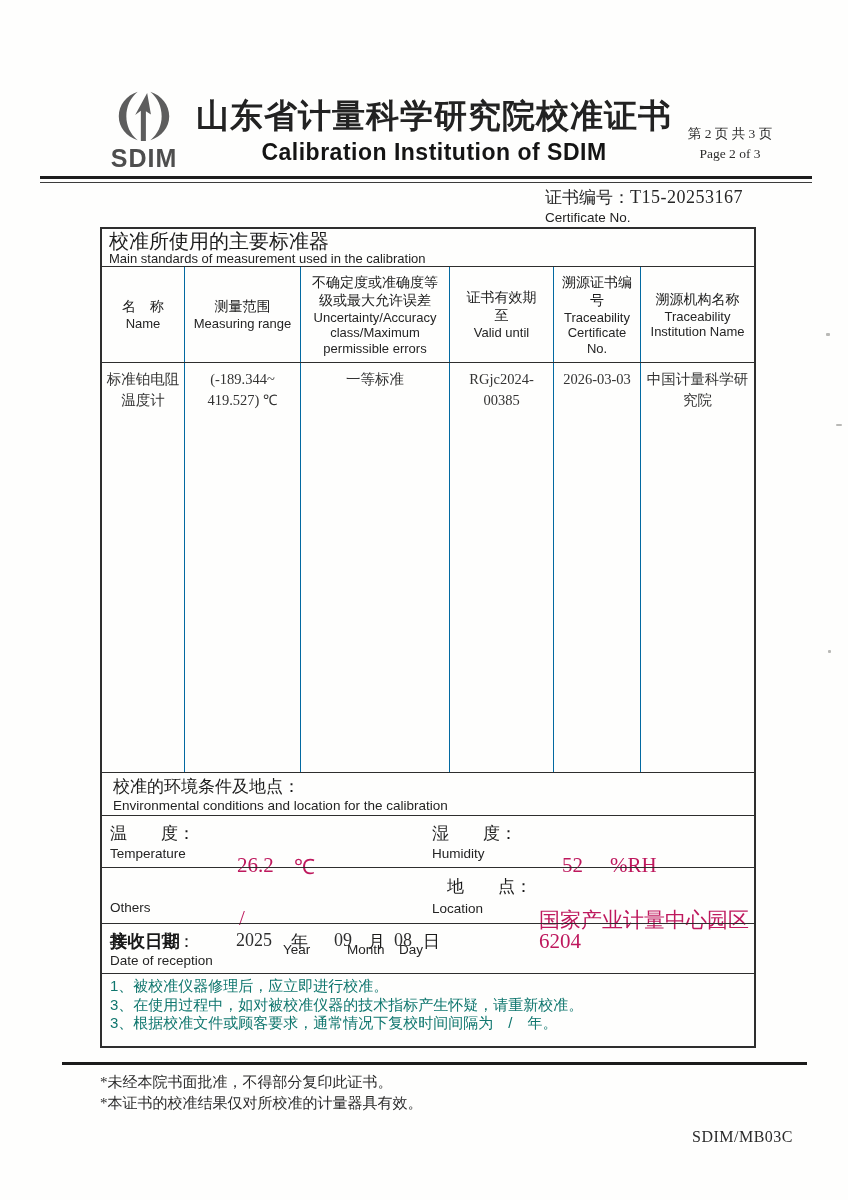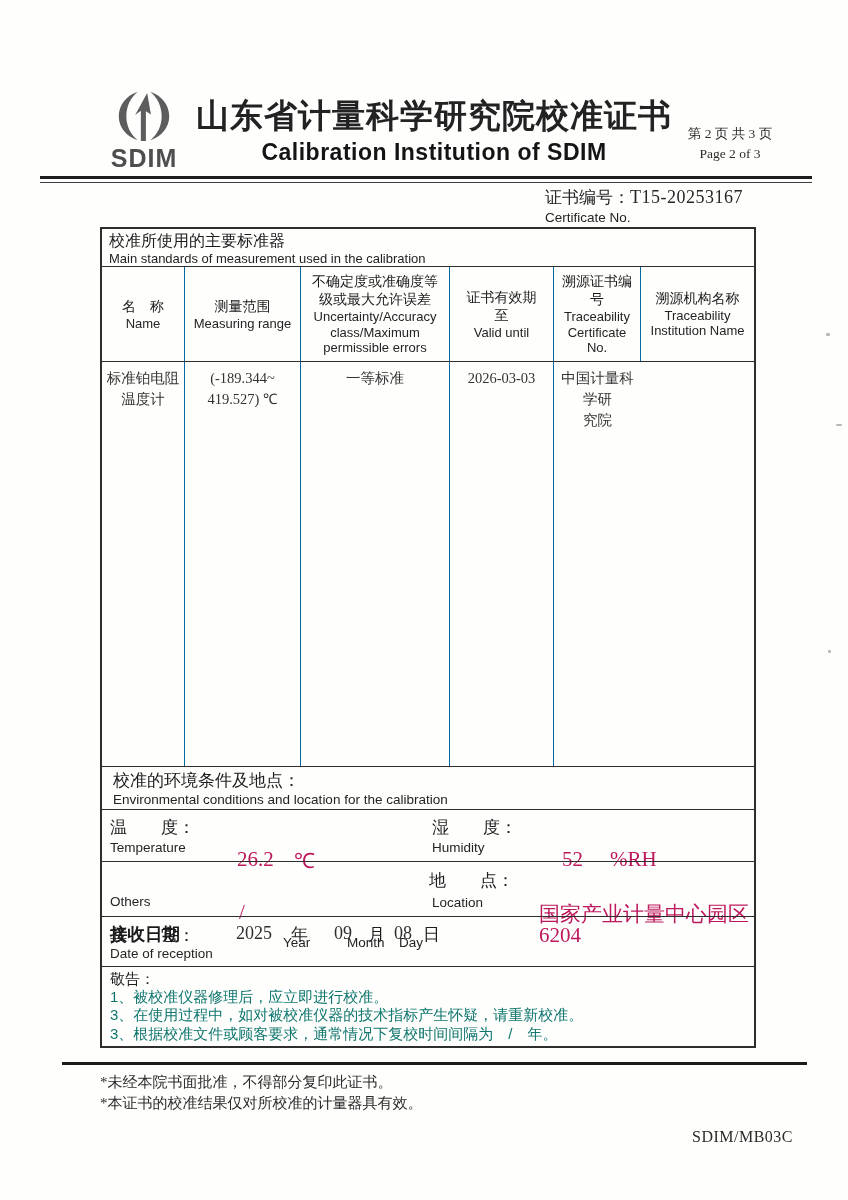--- a/index.html
+++ b/index.html
@@ -29,21 +29,21 @@
   .certno .val { font-size:18px; letter-spacing:.5px; }
   .certno .en { font-family:"Liberation Sans", sans-serif; font-size:13.5px; color:#222; line-height:17px; }
 
   
   .main-box { position:absolute; left:100px; top:227px; width:656px; height:821px;
               border:2px solid #2e2e2e; display:flex; flex-direction:column; }
   .sec { border-top:1px solid #2e2e2e; }
   .sec.first { border-top:none; }
 
   .sec-std-title { height:37px; padding:2px 7px; }
-  .sec-std-title .zh { font-size:16px; line-height:20px; color:#1c1c1c; }
+  .sec-std-title .zh { font-size:20px; line-height:20px; color:#1c1c1c; }
   .sec-std-title .en { font-size:13px; line-height:15px; color:#232323; }
 
   .std-grid { display:grid; grid-template-columns:83px 116px 149px 104px 87px 1fr; }
   .std-header { height:96px; }
   .std-body { height:410px; }
   .cell { border-right:1px solid #0369a1; }
   .cell:last-child { border-right:none; }
   .hcell { display:flex; flex-direction:column; justify-content:center; align-items:center;
            text-align:center; padding:3px 2px; gap:1px; }
   .hcell .zh { font-size:14px; line-height:18px; color:#1b1b1b; }
@@ -150,20 +150,21 @@
         <div class="en">Traceability Institution Name</div>
       </div>
     </div>
 
     <div class="sec std-grid std-body">
       <div class="cell bcell pre">标准铂电阻
 温度计</div>
       <div class="cell bcell pre">(-189.344~
 419.527) ℃</div>
       <div class="cell bcell pre">一等标准</div>
+      <div class="cell bcell pre">RGjc2024-00385</div>
       <div class="cell bcell pre">2026-03-03</div>
       <div class="cell bcell pre">中国计量科学研
 究院</div>
     </div>
 
     <div class="sec sec-env-title sans">
       <div class="zh">校准的环境条件及地点：</div>
       <div class="en">Environmental conditions and location for the calibration</div>
     </div>
 
@@ -175,42 +176,41 @@
       <span class="zh-lab" style="left:330px; top:6px;">湿　　度：</span>
       <span class="val" style="left:460px; top:7px;">52</span>
       <span class="val" style="left:508px; top:7px;">%RH</span>
       <span class="en-lab" style="left:330px; top:30px;">Humidity</span>
     </div>
 
     <div class="sec kvrow row-others">
       <span class="zh-lab" style="left:8px; top:14px;margin-top:48px;">其　　它：</span>
       <span class="val" style="left:137px; top:8px;">/</span>
       <span class="en-lab" style="left:8px; top:32px;">Others</span>
-      <span class="zh-lab" style="left:327px; top:7px;">地　　点：</span>
+      <span class="zh-lab" style="left:345px; top:7px;">地　　点：</span>
       <span class="val" style="left:437px; top:8px;">国家产业计量中心园区</span>
       <span class="en-lab" style="left:330px; top:33px;">Location</span>
       <span class="val" style="left:437px; top:31px;">6204</span>
     </div>
 
     <div class="sec row-reception">
       <span class="zh-lab">接收日期</span>
       <span class="en-lab">Date of reception</span>
       <span class="num" style="left:134px;">2025</span>
       <span class="unit" style="left:189px;">年</span>
       <span class="den" style="left:181px;">Year</span>
       <span class="num" style="left:232px;">09</span>
       <span class="unit" style="left:266px;">月</span>
       <span class="den" style="left:245px;">Month</span>
       <span class="num" style="left:292px;">08</span>
       <span class="unit" style="left:321px;">日</span>
       <span class="den" style="left:297px;">Day</span>
     </div>
 
     <div class="sec sec-notice">
-      <div class="nt">敬告：</div>
       <div class="ni">1、被校准仪器修理后，应立即进行校准。</div>
       <div class="ni">3、在使用过程中，如对被校准仪器的技术指标产生怀疑，请重新校准。</div>
       <div class="ni">3、根据校准文件或顾客要求，通常情况下复校时间间隔为　/　年。</div>
     </div>
 
   </div>
 
   <div class="bottom-rule"></div>
   <div class="footnotes">
     <div>*未经本院书面批准，不得部分复印此证书。</div>

